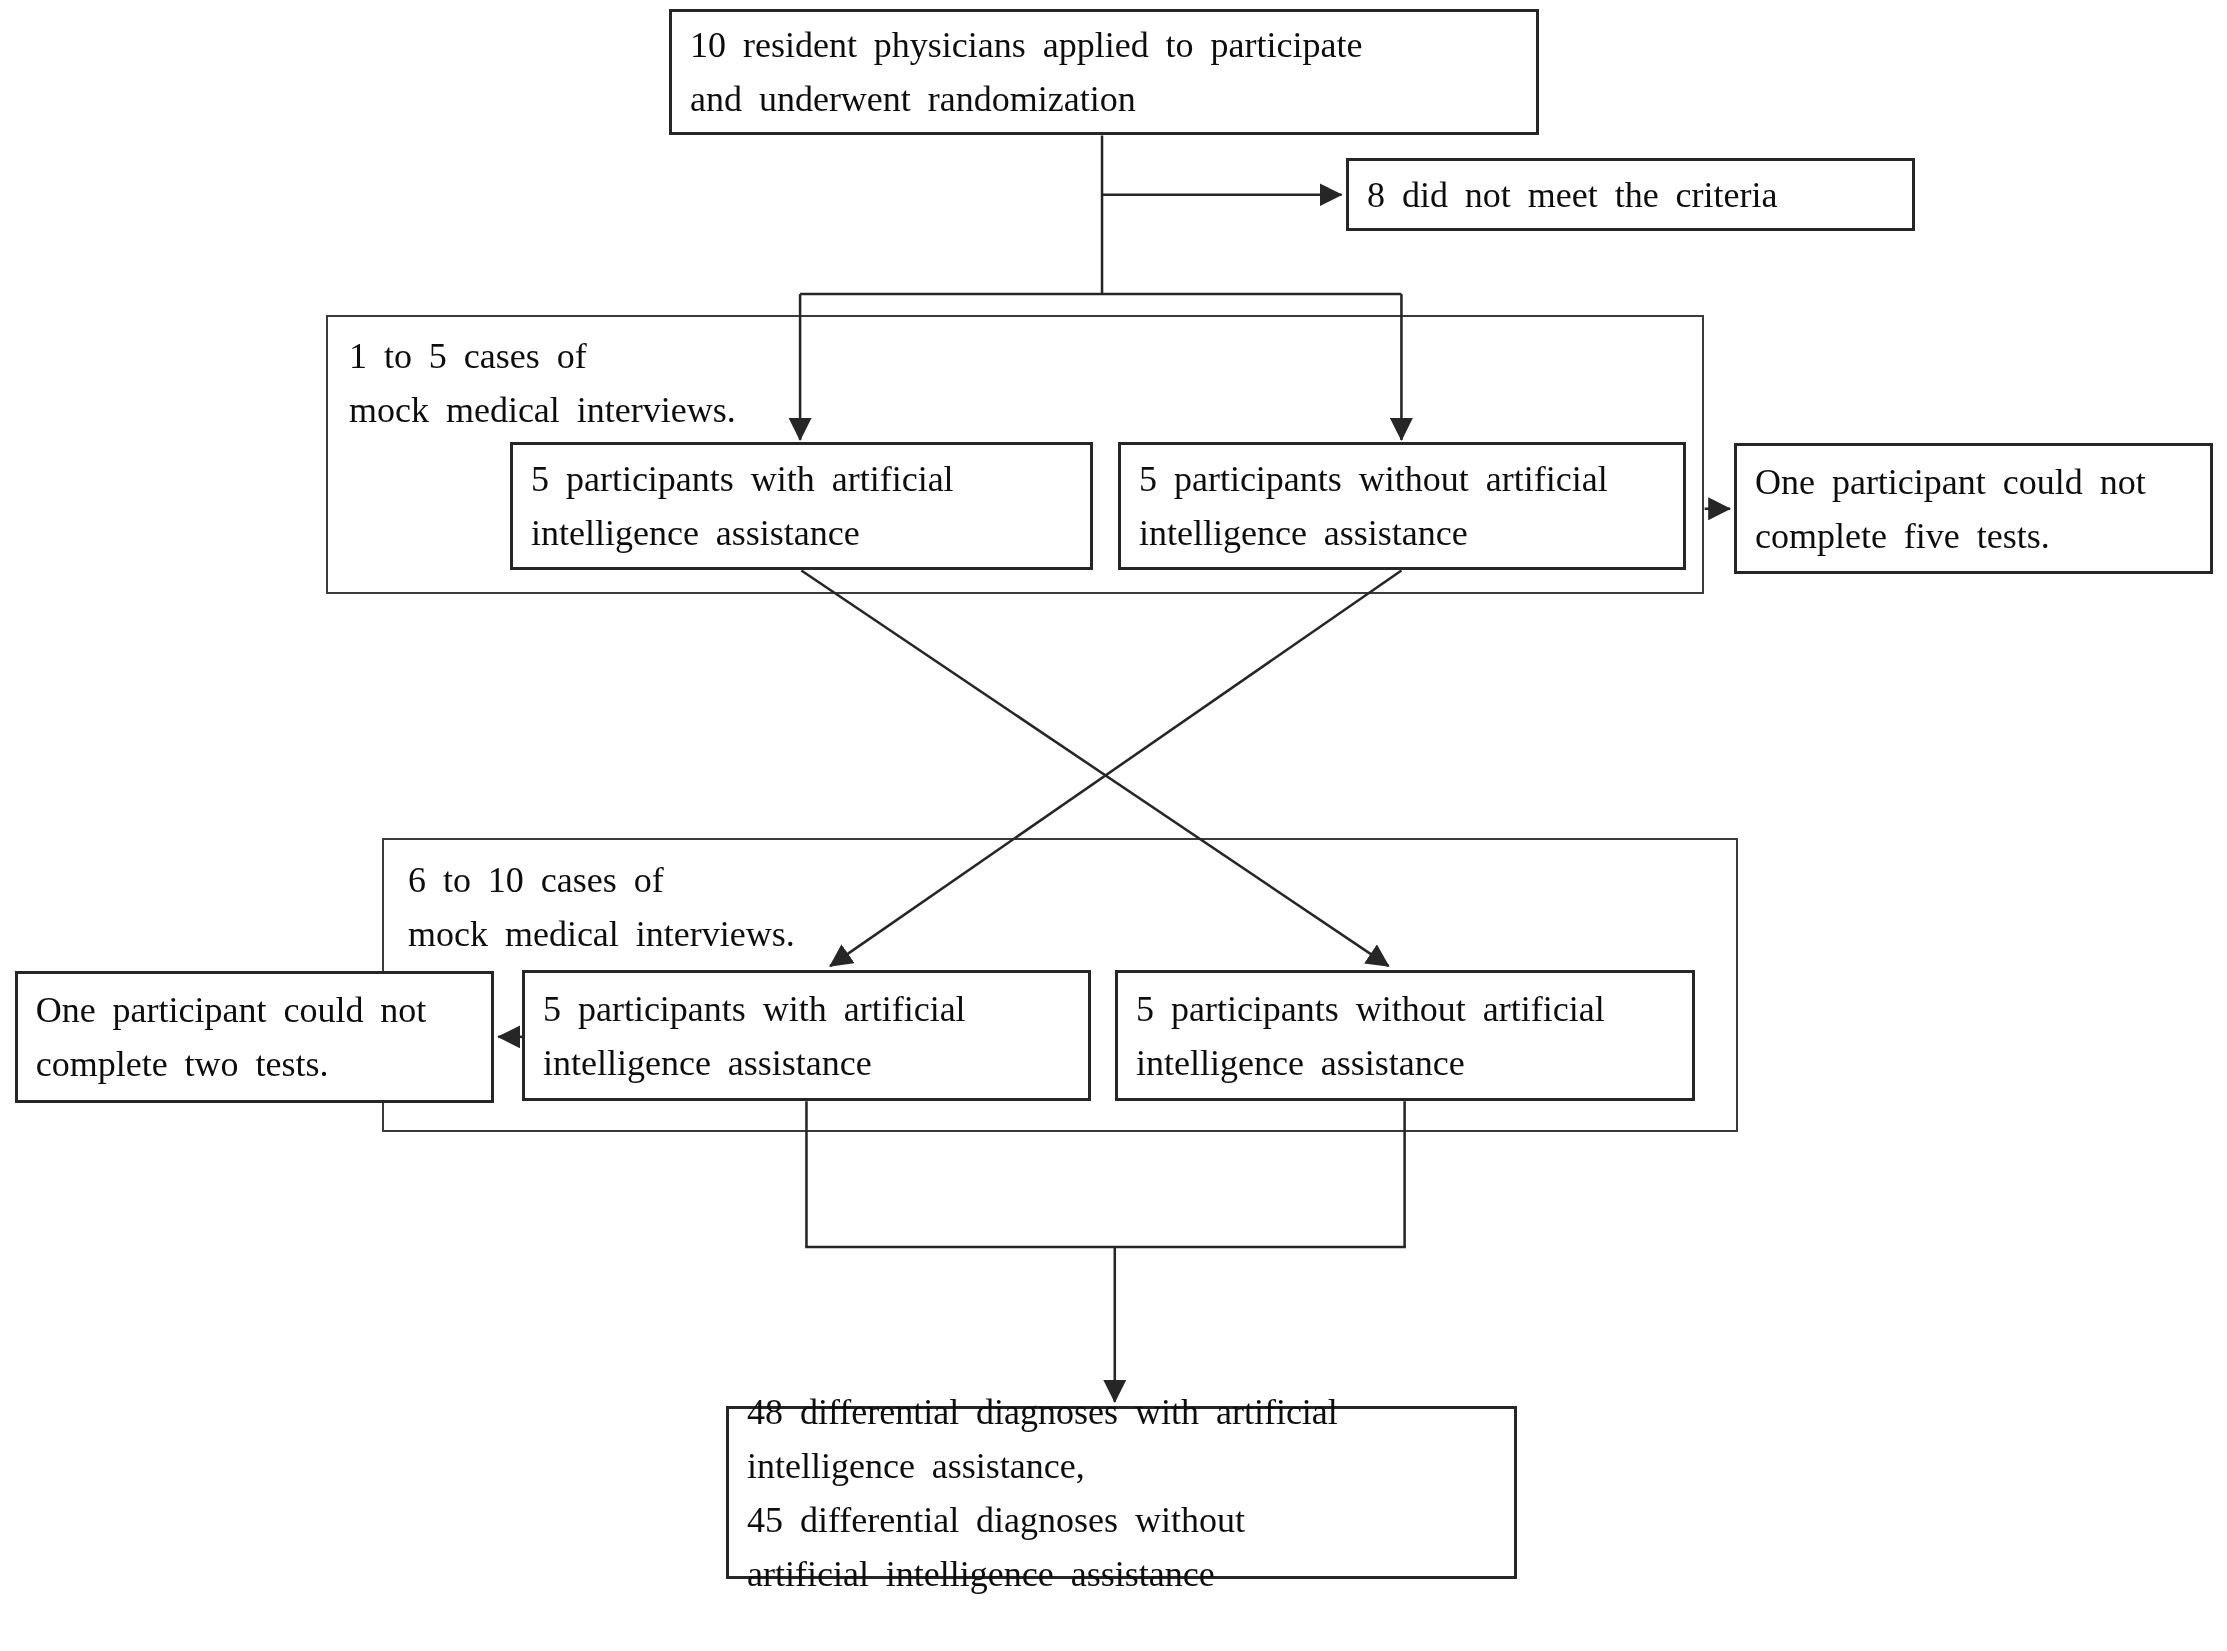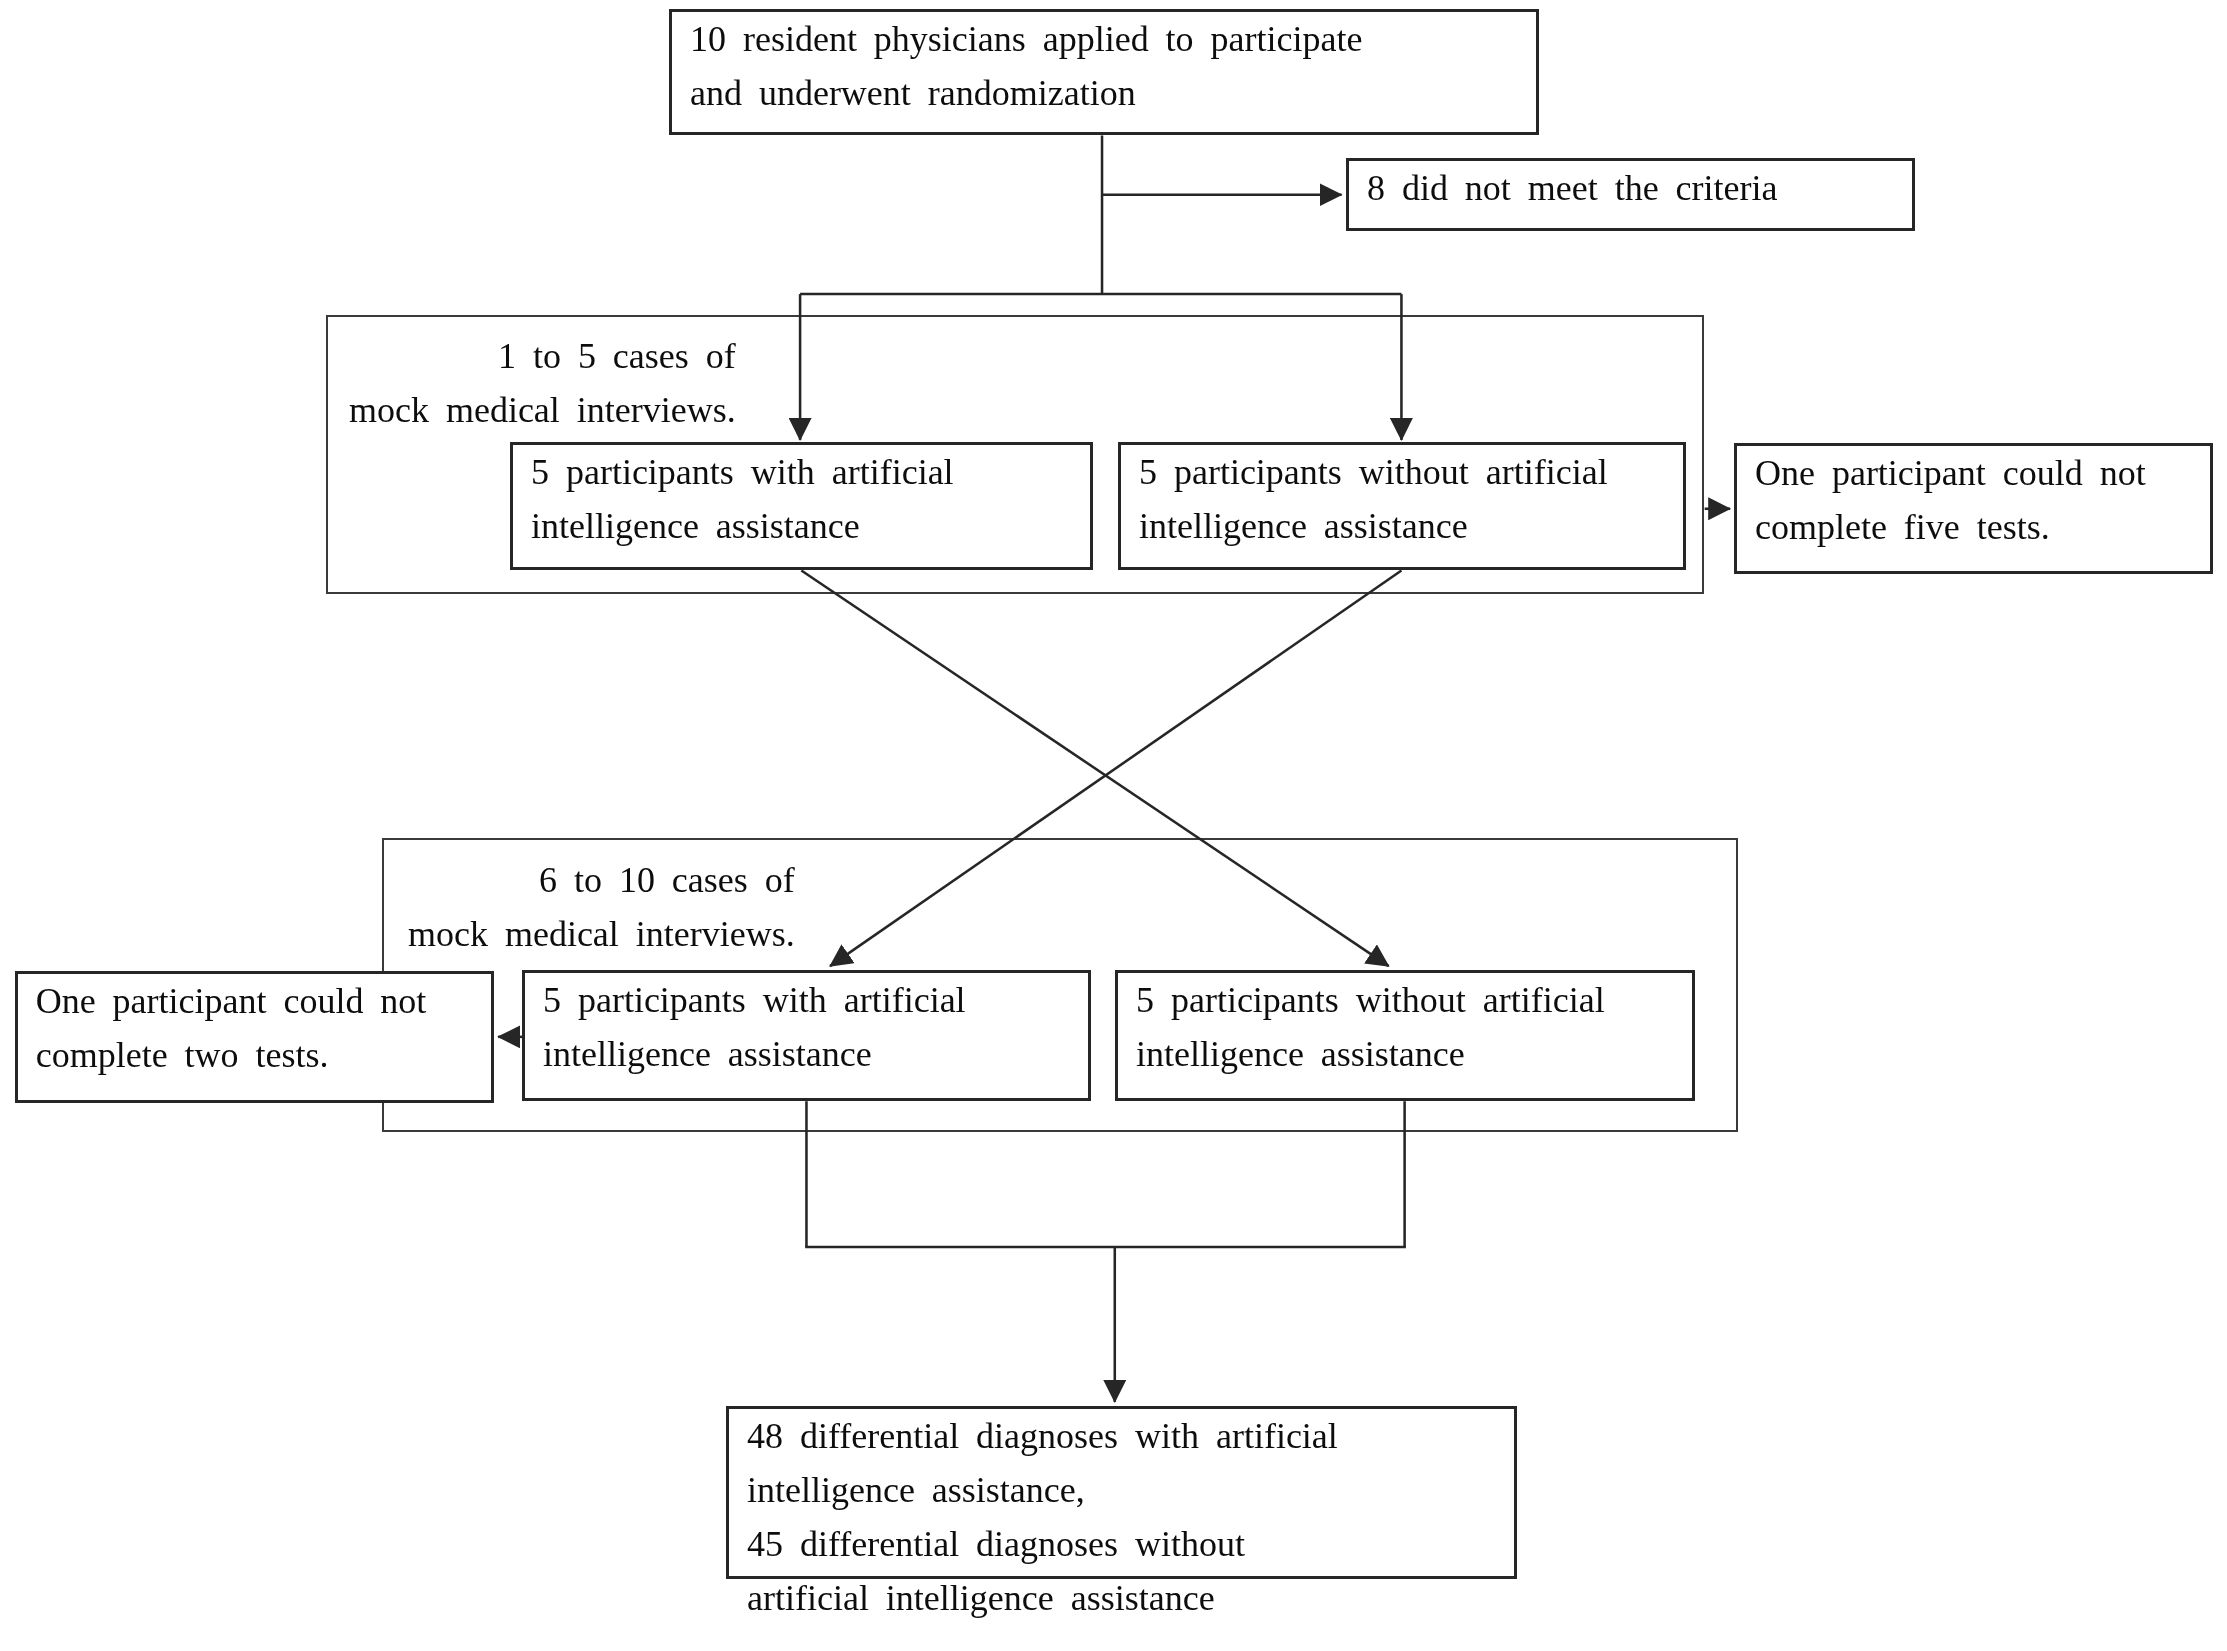--- a/index.html
+++ b/index.html
@@ -22,42 +22,41 @@
     top: 0;
     width: 2227px;
     height: 1652px;
   }
   .node {
     position: absolute;
     box-sizing: border-box;
     border: 3.2px solid #262626;
     background: #ffffff;
     display: flex;
-    align-items: flex-start;
+    align-items: center;
     padding: 0 18px;
     font-size: 36px;
     line-height: 1.5;
     word-spacing: 0.22em;
   }
   .node span {
     white-space: pre-line;
   }
   .group {
     position: absolute;
     box-sizing: border-box;
     border: 2.5px solid #3a3a3a;
     background: transparent;
   }
   .group-label {
     position: absolute;
     font-size: 36px;
     line-height: 1.5;
     word-spacing: 0.22em;
     white-space: pre-line;
-    text-align: right;
   }
 </style>
 </head>
 <body>
 
 <div class="canvas">
 
   <div class="group" style="left:326px; top:315px; width:1378px; height:279px;"></div>
   <div class="group" style="left:382px; top:838px; width:1356px; height:294px;"></div>
 

